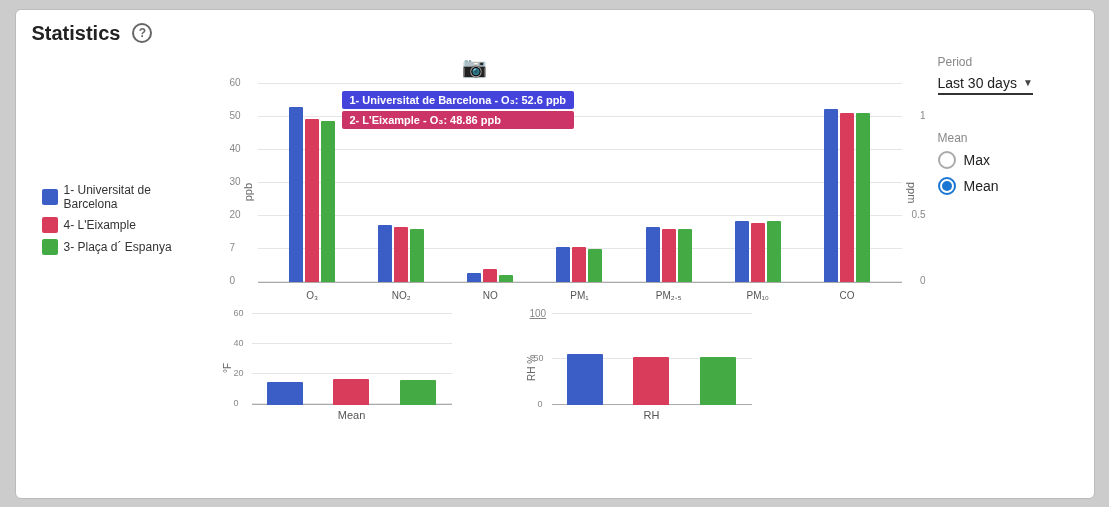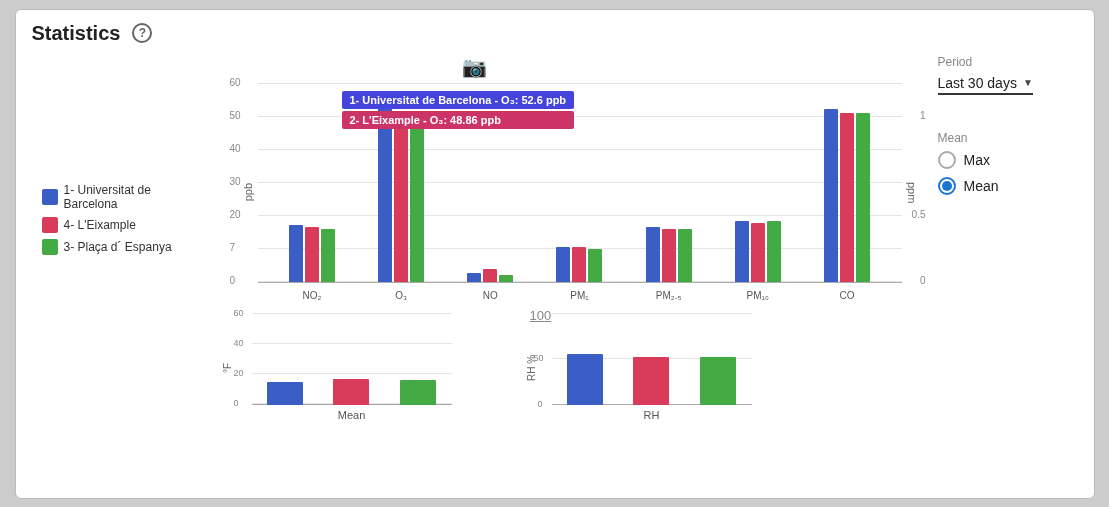--- a/index.html
+++ b/index.html
@@ -315,30 +315,30 @@
                     <span class="grid-label">7</span>
                   </div>
                 <div class="grid-line">
                     <span class="grid-label">0</span>
                     <span class="grid-label-right">0</span>
                   </div>
               </div>
 
               <div class="bars-container" id="main-bars-container">
               <div class="bar-group">
+                    <div class="bar" style="background: rgb(59, 94, 198); height: 176px;"></div>
+                    <div class="bar" style="background: rgb(217, 60, 91); height: 164px;"></div>
+                    <div class="bar" style="background: rgb(68, 171, 68); height: 162px;"></div>
+                    <span class="bar-label">O₃</span>
+                  </div>
+                  <div class="bar-group">
                     <div class="bar" style="background: rgb(59, 94, 198); height: 58px;"></div>
                     <div class="bar" style="background: rgb(217, 60, 91); height: 56px;"></div>
                     <div class="bar" style="background: rgb(68, 171, 68); height: 54px;"></div>
                     <span class="bar-label">NO₂</span>
-                  </div>
-                  <div class="bar-group">
-                    <div class="bar" style="background: rgb(59, 94, 198); height: 176px;"></div>
-                    <div class="bar" style="background: rgb(217, 60, 91); height: 164px;"></div>
-                    <div class="bar" style="background: rgb(68, 171, 68); height: 162px;"></div>
-                    <span class="bar-label">O₃</span>
                   </div>
                   <div class="bar-group">
                     <div class="bar" style="background: rgb(59, 94, 198); height: 10px;"></div>
                     <div class="bar" style="background: rgb(217, 60, 91); height: 14px;"></div>
                     <div class="bar" style="background: rgb(68, 171, 68); height: 8px;"></div>
                     <span class="bar-label">NO</span>
                   </div>
                   <div class="bar-group">
                     <div class="bar" style="background: rgb(59, 94, 198); height: 36px;"></div>
                     <div class="bar" style="background: rgb(217, 60, 91); height: 36px;"></div>
@@ -398,21 +398,21 @@
             <div style="width:36px; height:27%; background:#44ab44; border-radius:1px 1px 0 0;"></div>
           </div>
           <div style="position:absolute; bottom:2px; left:50%; transform:translateX(-50%); font-size:11px; color:#555;">Mean</div>
         </div>
 
         <div style="position:relative; width:200px; height:110px; margin-left:80px;">
           <div style="position:absolute; left:-34px; top:50%; transform:translateY(-50%) rotate(-90deg); font-size:10px; color:#666; white-space:nowrap;">RH %</div>
 
           <div style="position:absolute; left:0; right:0; top:0; bottom:18px; display:flex; flex-direction:column; justify-content:space-between;">
             <div style="border-top:1px solid #e5e5e5; position:relative;">
-                <span style="position:absolute; left:-22px; top:-6px; font-size:13px; color:#888;text-decoration:underline;">100</span>
+                <span style="position:absolute; left:-22px; top:-6px; font-size:10px; color:#888;text-decoration:underline;">100</span>
               </div>
             <div style="border-top:1px solid #e5e5e5; position:relative;">
                 <span style="position:absolute; left:-18px; top:-6px; font-size:9px; color:#888;">50</span>
               </div>
             <div style="border-top:1px solid #e5e5e5; position:relative;">
                 <span style="position:absolute; left:-14px; top:-6px; font-size:9px; color:#888;">0</span>
               </div>
           </div>
           <div style="position:absolute; bottom:18px; left:0; right:0; border-top:1px solid #aaa;"></div>
           <div style="position:absolute; left:0; right:0; bottom:18px; top:0; display:flex; align-items:flex-end; justify-content:space-around;">

